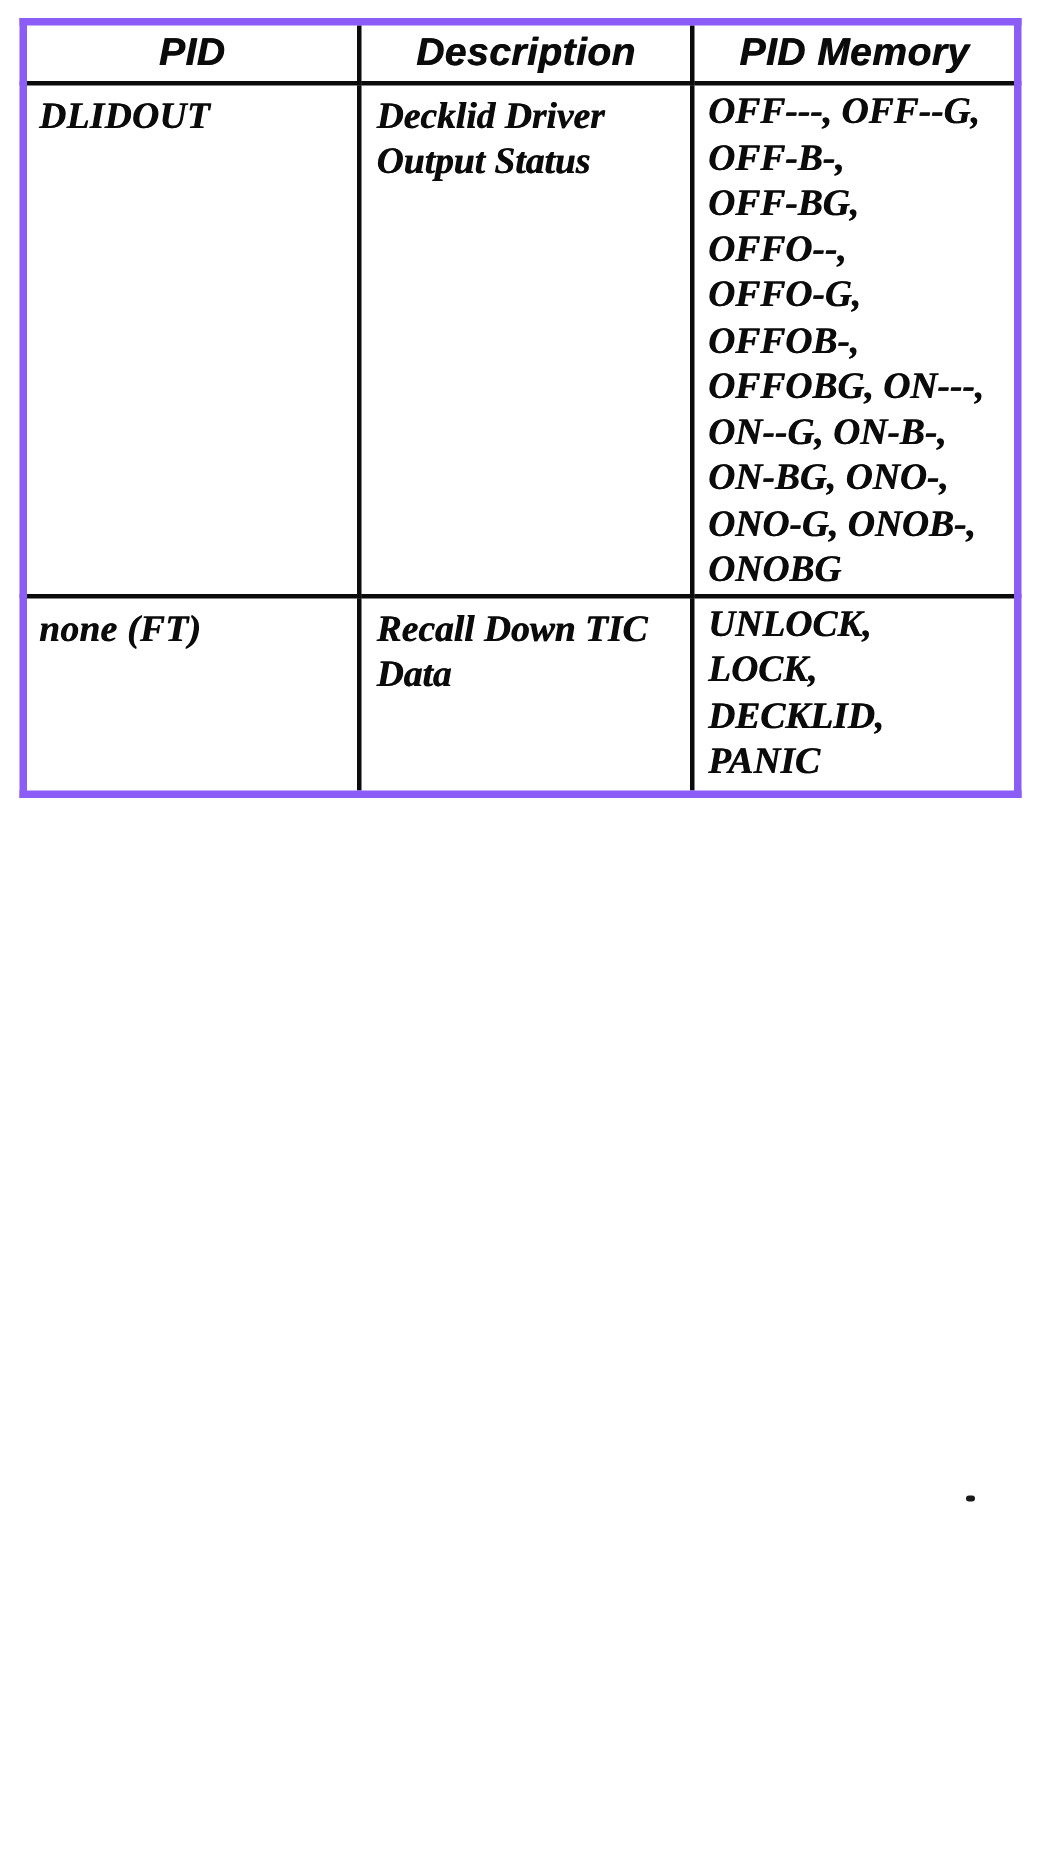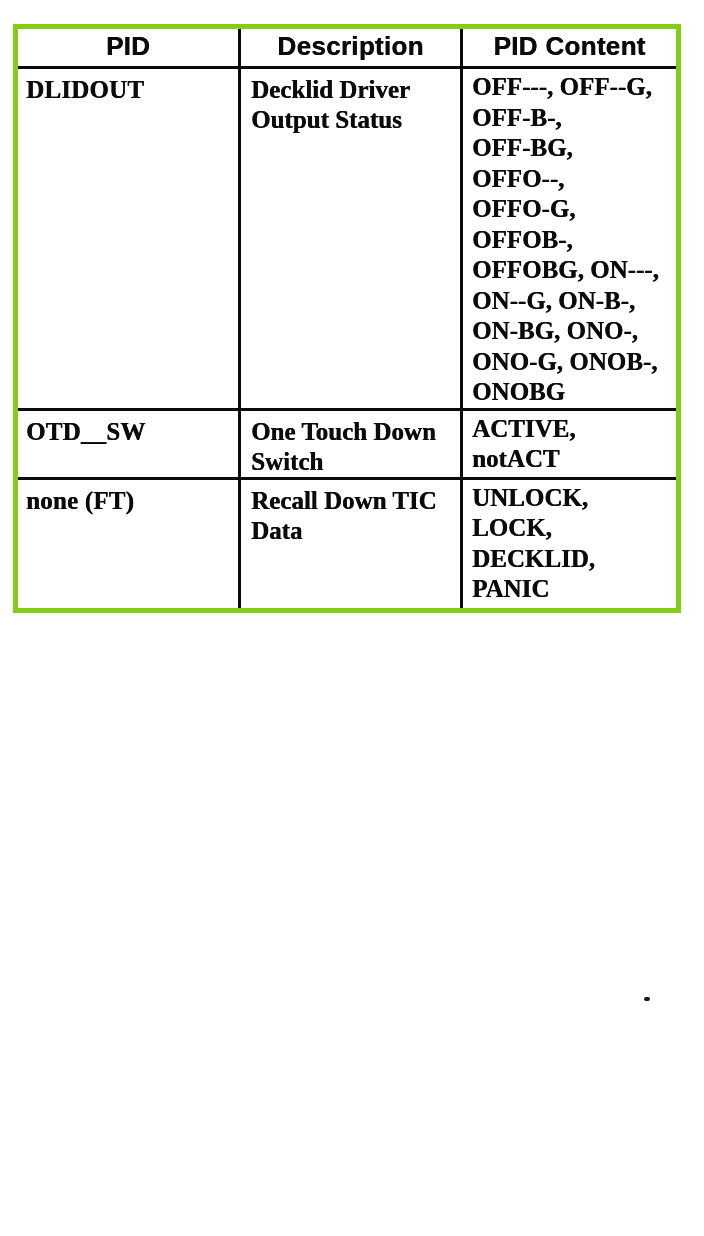--- a/index.html
+++ b/index.html
@@ -12,25 +12,26 @@
     width: 704px;
     height: 1236px;
     background: #ffffff;
     overflow: hidden;
     font-family: "Liberation Serif", serif;
     color: #0b0b0b;
   }
   table.scan-table {
     position: absolute;
     left: 13px;
-    top: 24px;
+    top: 12px;
     width: 663px;
     border-collapse: collapse;
     table-layout: fixed;
-    border: 5px solid #84cc16;
+    border: 5px solid #8b5cf6;
+    font-style: italic;
   }
   .scan-table col.col-pid   { width: 224px; }
   .scan-table col.col-desc  { width: 222px; }
   .scan-table col.col-cont  { width: 217px; }
 
   .scan-table th, .scan-table td {
     border: 3px solid #0b0b0b;
     margin: 0;
     overflow: hidden;
   }
@@ -84,47 +85,40 @@
   <table class="scan-table">
     <colgroup>
       <col class="col-pid">
       <col class="col-desc">
       <col class="col-cont">
     </colgroup>
     <thead>
       <tr class="h-head">
         <th>PID</th>
         <th>Description</th>
-        <th>PID Content</th>
+        <th>PID Memory</th>
       </tr>
     </thead>
     <tbody>
       <tr class="h-r0">
         <td class="c-pid">DLIDOUT</td>
         <td class="c-desc">Decklid Driver
 Output Status</td>
         <td class="c-cont">OFF---, OFF--G,
 OFF-B-,
 OFF-BG,
 OFFO--,
 OFFO-G,
 OFFOB-,
 OFFOBG, ON---,
 ON--G, ON-B-,
 ON-BG, ONO-,
 ONO-G, ONOB-,
 ONOBG</td>
       </tr>
-      <tr class="h-r6">
-        <td class="c-pid">OTD__SW</td>
-        <td class="c-desc">One Touch Down
-Switch</td>
-        <td class="c-cont">ACTIVE,
-notACT</td>
-      </tr>
       <tr class="h-r7">
         <td class="c-pid">none (FT)</td>
         <td class="c-desc">Recall Down TIC
 Data</td>
         <td class="c-cont">UNLOCK,
 LOCK,
 DECKLID,
 PANIC</td>
       </tr>
     </tbody>

